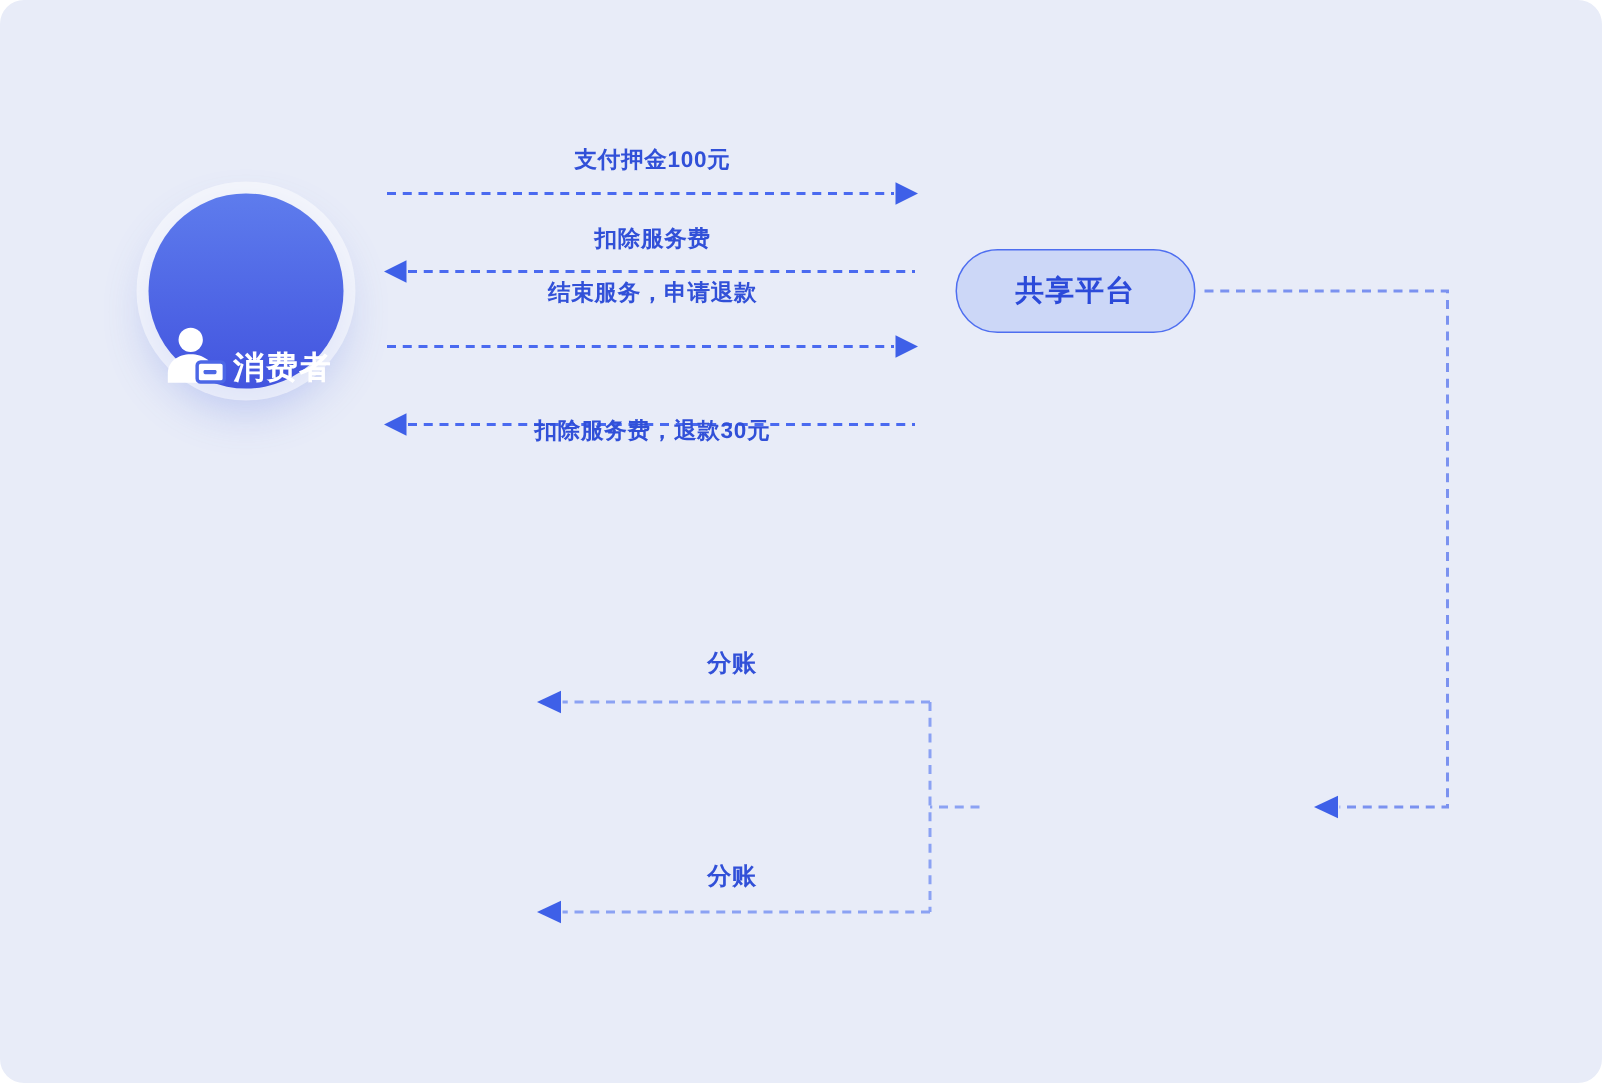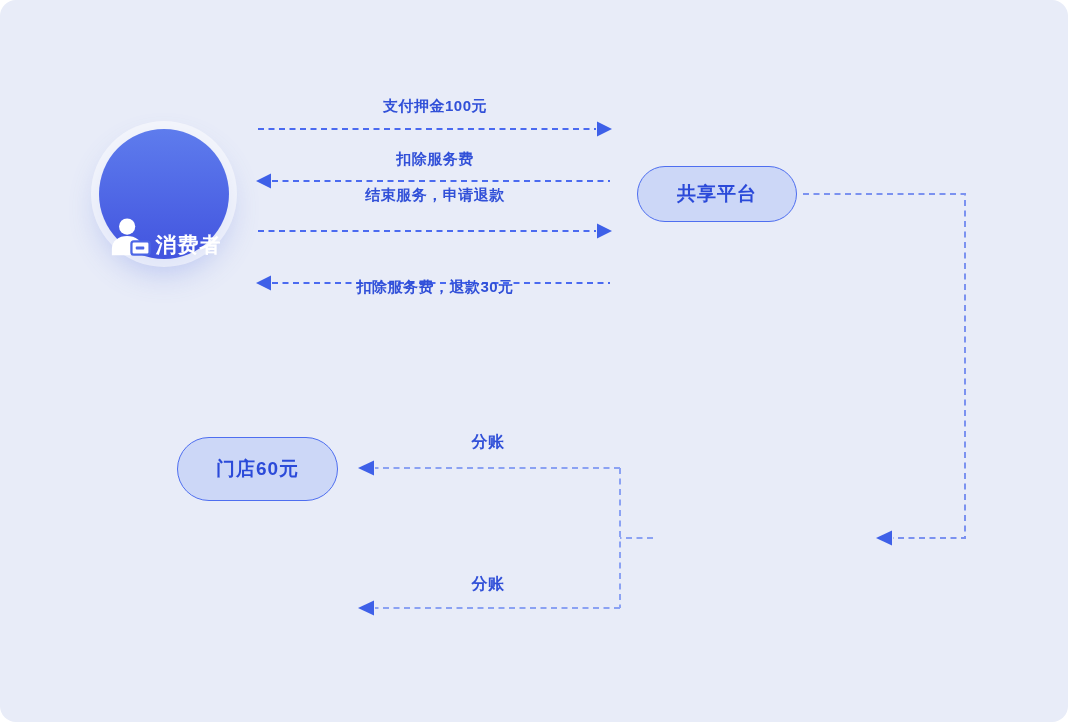--- a/index.html
+++ b/index.html
@@ -85,23 +85,20 @@
         <path d="M5 40 v-6.5 c0 -8.5 7.2 -13.5 16 -13.5 s16 5 16 13.5 V40 z" fill="#ffffff"></path>
         <rect x="25.5" y="25.5" width="19" height="14" rx="2.5" fill="#ffffff" stroke="#4c67e6" stroke-width="2.4"></rect>
         <rect x="30" y="31" width="9" height="3" rx="1" fill="#4c67e6"></rect>
       </svg>
       <div class="consumer-label">消费者</div>
     </div>
 
     <div class="node-pill node-platform">
       <span>共享平台</span>
     </div>
-    <div class="node-pill node-store">
-      <span>门店60元</span>
-    </div>
 
     <div class="edge-label lbl-pay">支付押金100元</div>
     <div class="edge-label lbl-provide">扣除服务费</div>
     <div class="edge-label lbl-end">结束服务，申请退款</div>
     <div class="edge-label lbl-refund">扣除服务费，退款30元</div>
     <div class="edge-label lbl-split-store">分账</div>
     <div class="edge-label lbl-split-platform">分账</div>
 
   </div>
 </div>

